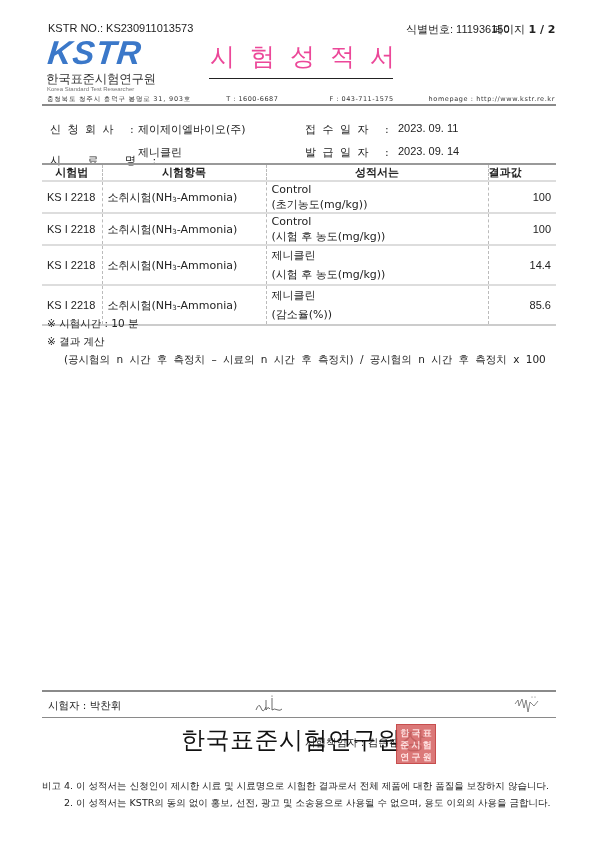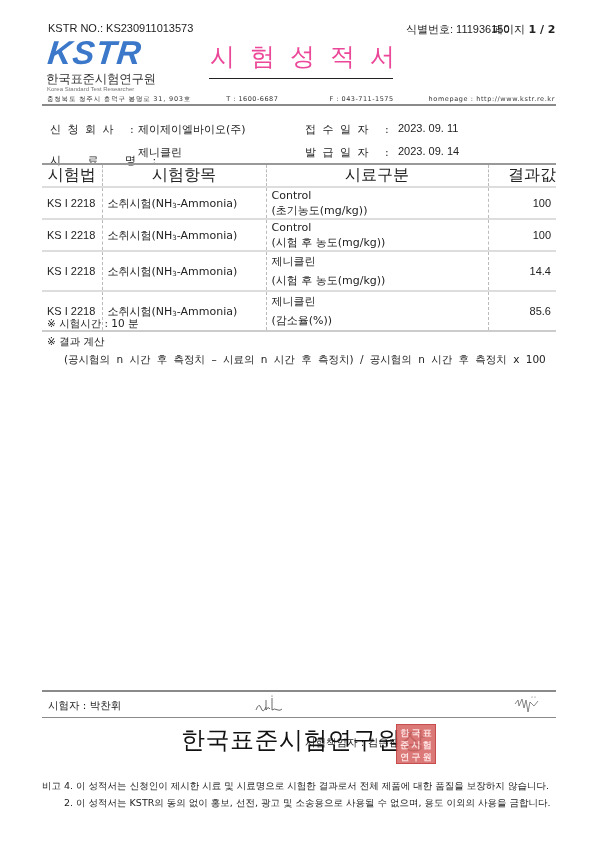--- a/index.html
+++ b/index.html
@@ -37,21 +37,21 @@
     .info-label-3 { left: 305px; top: 122px; letter-spacing: 6.5px; }
     .info-value-3 { left: 398px; top: 122px; font-family: "Liberation Sans", sans-serif; }
     .info-label-4 { left: 305px; top: 145px; letter-spacing: 6.5px; }
     .info-value-4 { left: 398px; top: 145px; font-family: "Liberation Sans", sans-serif; }
 
     
     .result-table { left: 42px; top: 163px; width: 514px; border-collapse: collapse; font-size: 11px; color: #222; }
     .result-table th, .result-table td { border-right: 1px dashed #bbb; }
     .result-table th:last-child, .result-table td:last-child { border-right: none; }
     .result-table thead tr { border-top: 2px solid #999; border-bottom: 2px solid #ddd; }
-    .result-table th { font-weight: normal; height: 16px; text-align: center; font-size: 16px; }
+    .result-table th { font-weight: bold; height: 16px; text-align: center; font-size: 11px; }
     .result-table tbody tr { border-bottom: 2px solid #ddd; }
     .result-table tbody tr:last-child { border-bottom: 2px solid #ccc; }
     .result-table td { vertical-align: middle; padding: 0 5px; }
     .col-method { width: 60px; font-family: "Liberation Sans", sans-serif; }
     .col-item { width: 164px; }
     .col-sample { width: 222px; }
     .col-result { width: 68px; text-align: right; font-family: "Liberation Sans", sans-serif; }
     .row-compact td { height: 32px; }
     .row-tall td { height: 39px; }
     .sample-line { display: block; line-height: 15px; }
@@ -113,22 +113,22 @@
 <div class="abs info-row info-label-3">접수일자 :</div>
 <div class="abs info-row info-value-3">2023. 09. 11</div>
 <div class="abs info-row info-label-4">발급일자 :</div>
 <div class="abs info-row info-value-4">2023. 09. 14</div>
 
 <table class="abs result-table">
   <thead>
     <tr>
       <th class="col-method">시험법</th>
       <th class="col-item">시험항목</th>
-      <th class="col-sample">시료구분</th>
-      <th class="col-result" style="text-align:right;">결과값</th>
+      <th class="col-sample">성적서는</th>
+      <th class="col-result" style="text-align:left;">결과값</th>
     </tr>
   </thead>
   <tbody>
     <tr class="row-compact">
       <td class="col-method">KS I 2218</td>
       <td class="col-item"><span>소취시험(NH</span><span class="sub3">3</span><span>-Ammonia)</span></td>
       <td class="col-sample">
           <span class="sample-line">Control</span>
           <span class="sample-line">(초기농도(mg/kg))</span>
         </td>

